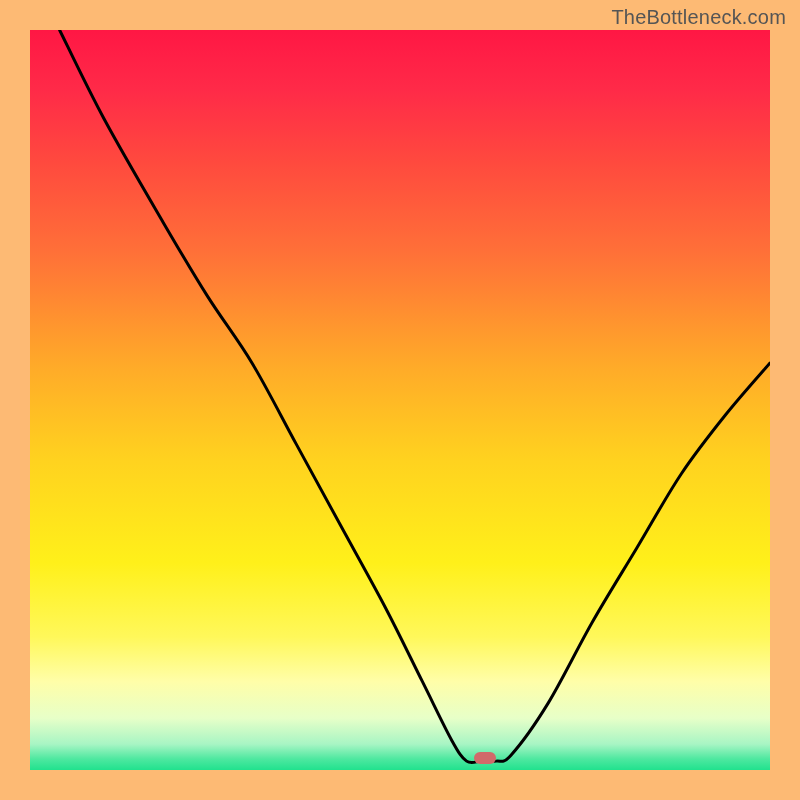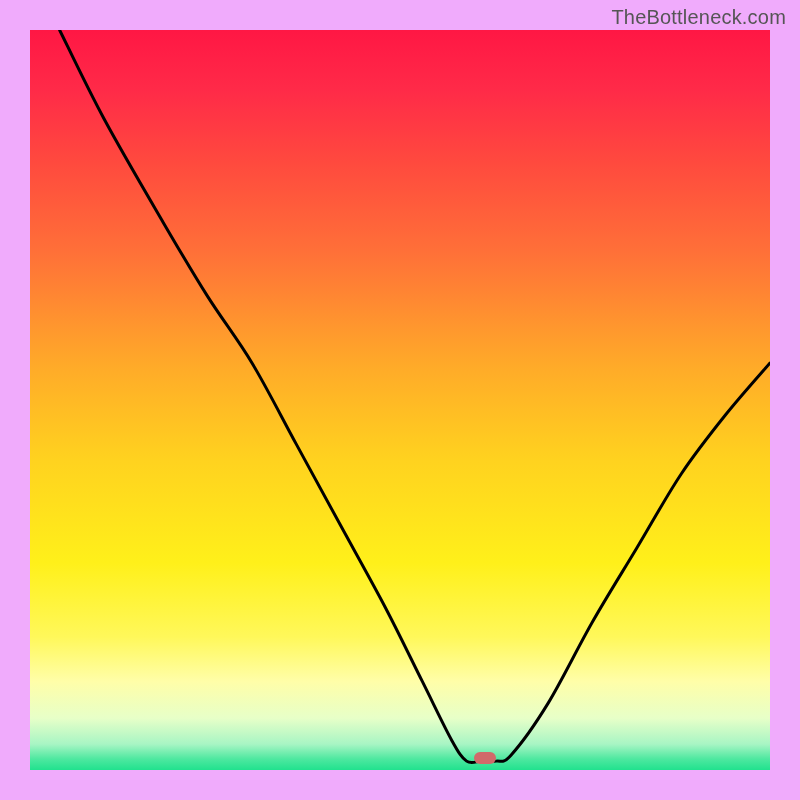--- a/index.html
+++ b/index.html
@@ -8,21 +8,21 @@
     width: 800px;
     height: 800px;
     overflow: hidden;
     background: #000;
     font-family: Arial, Helvetica, sans-serif;
   }
   .frame {
     position: relative;
     width: 800px;
     height: 800px;
-    background: #f0abfc;
+    background: #fdba74;
   }
   .watermark {
     position: absolute;
     top: 6px;
     right: 14px;
     color: #555;
     font-size: 20px;
     font-weight: 500;
     letter-spacing: 0.2px;
     user-select: none;

